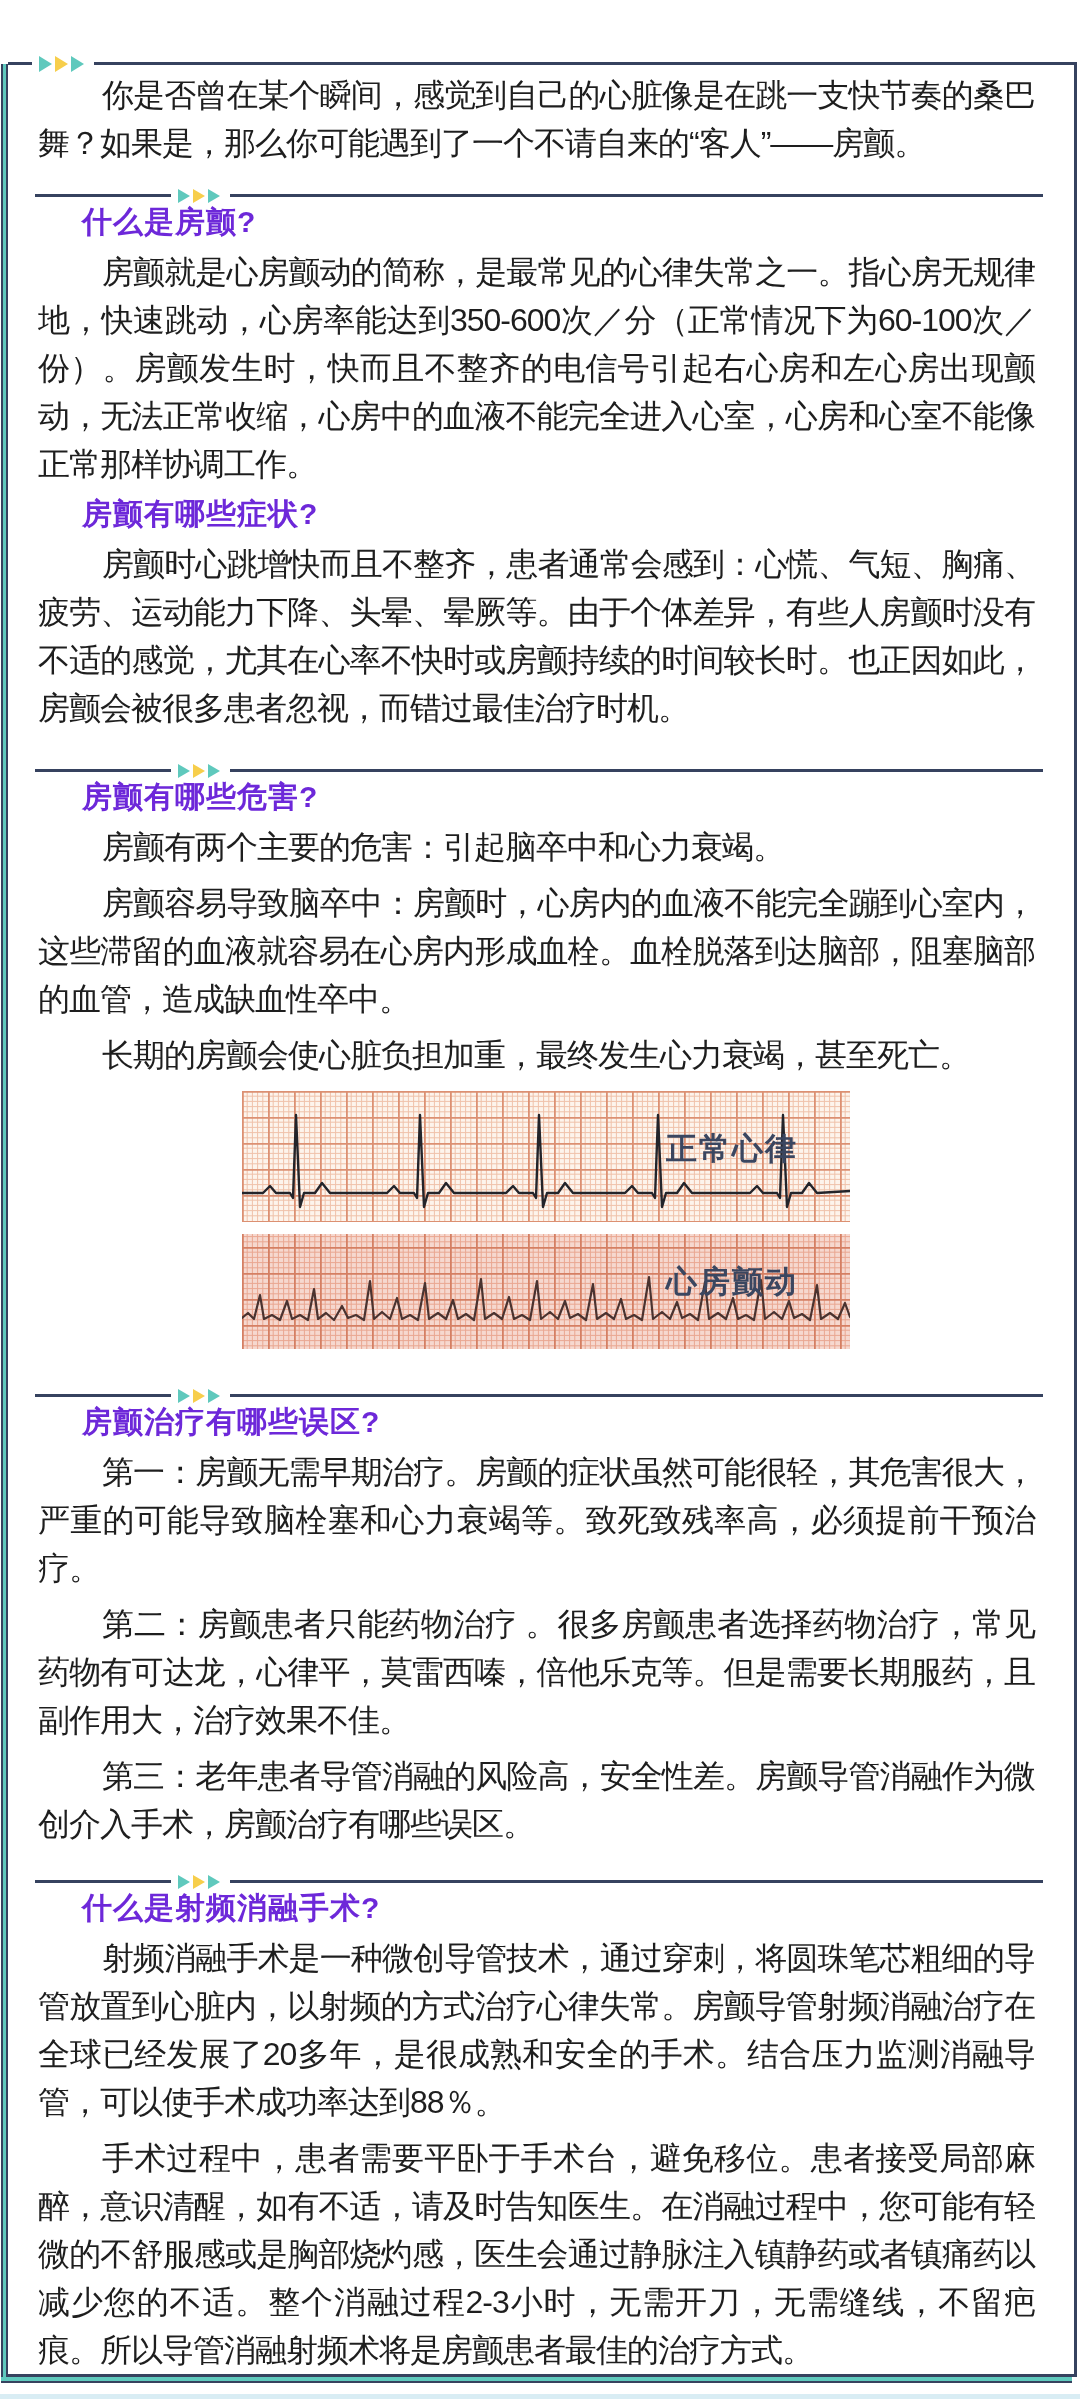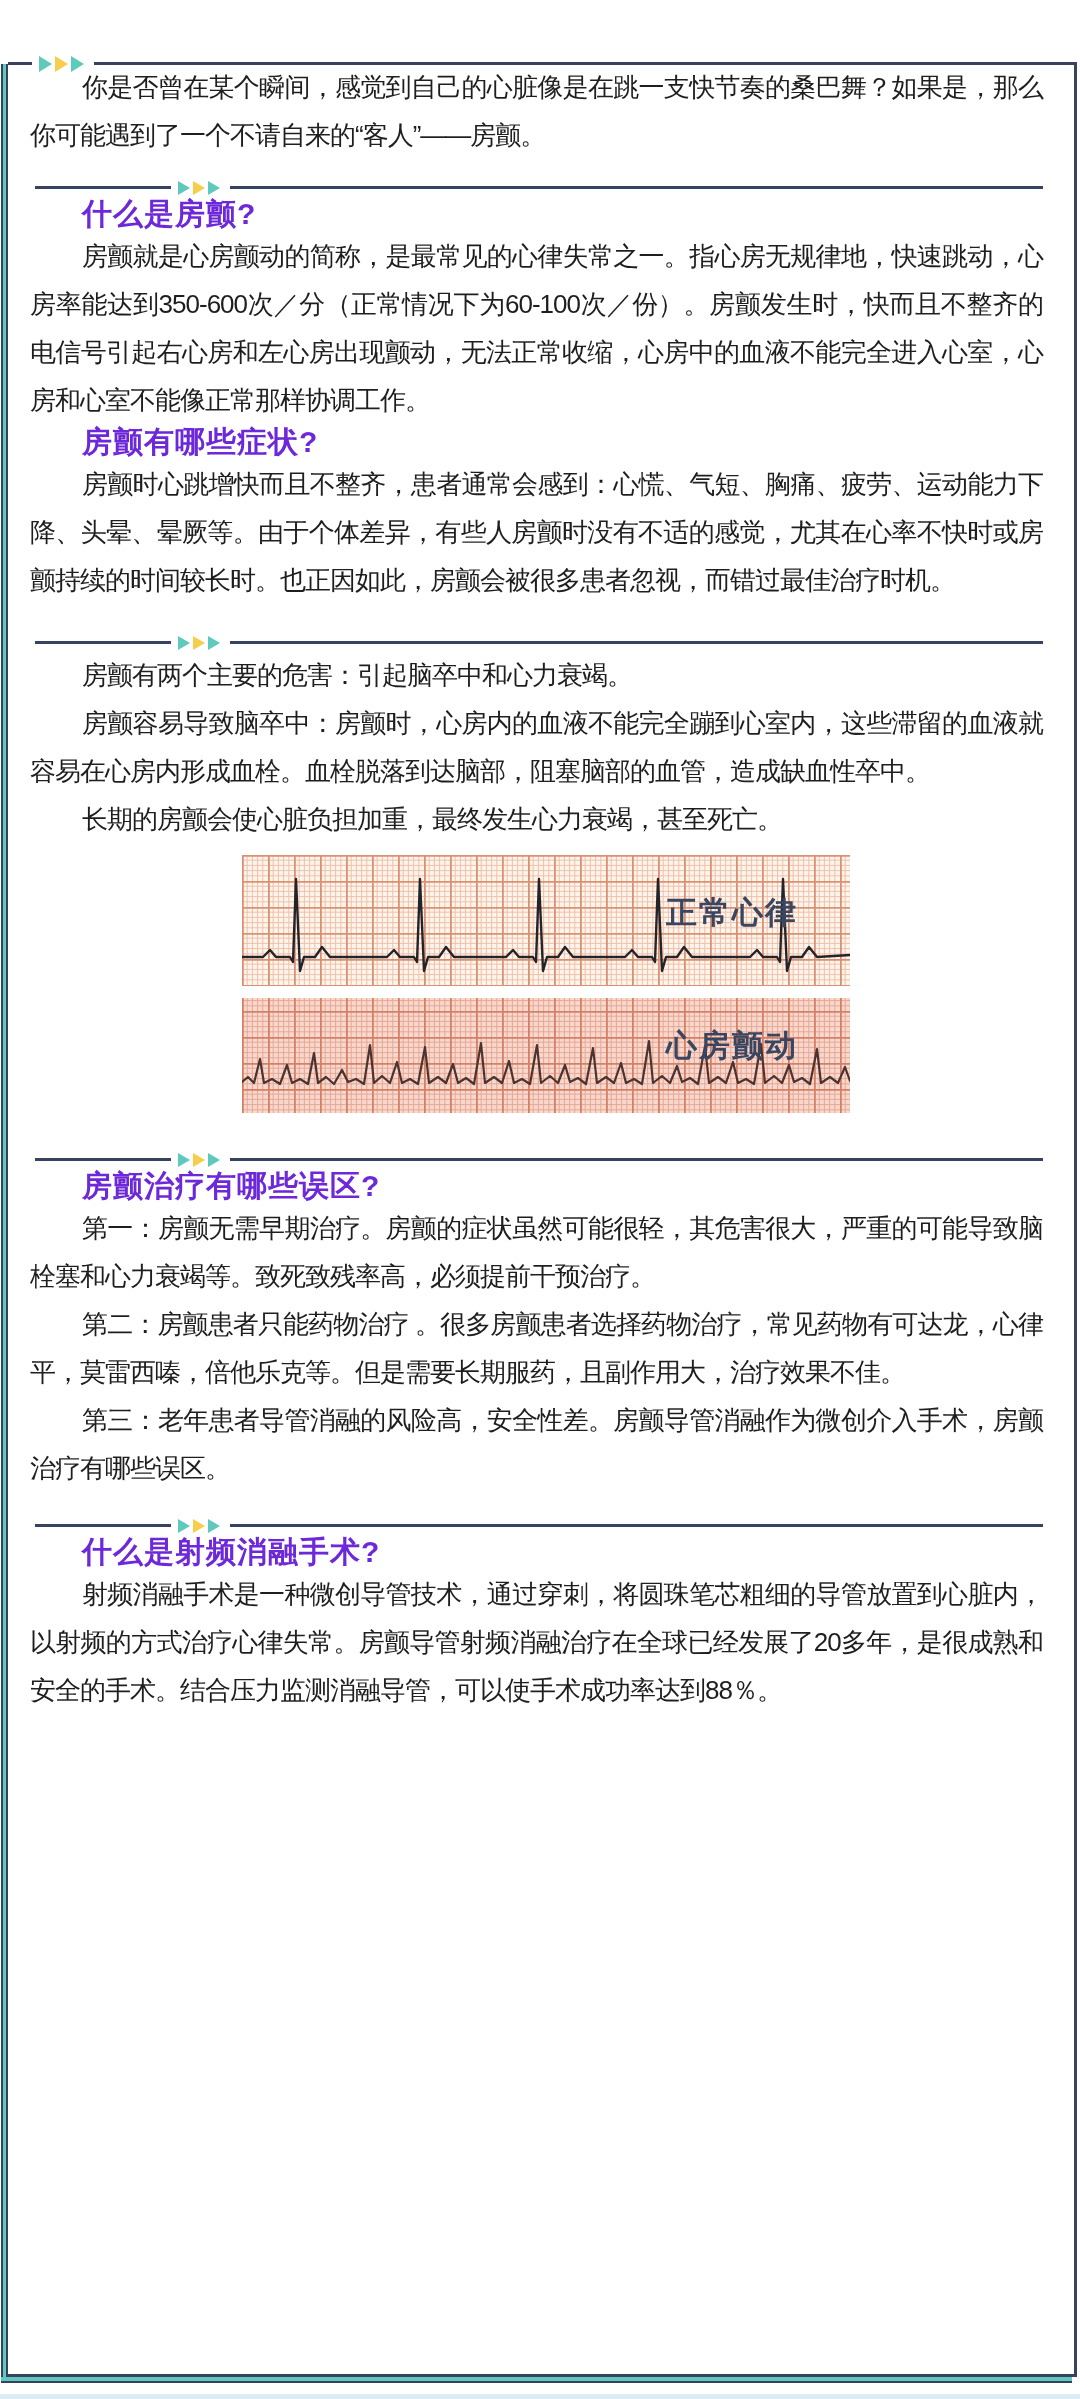--- a/index.html
+++ b/index.html
@@ -33,21 +33,21 @@
   .tb-seg1{width:24px;height:3px;background:#36425f;}
   .tb-seg2{flex:1;height:3px;background:#36425f;}
   
   .arrows{display:flex;align-items:center;margin:0 7px;}
   .arr{width:0;height:0;border-top:8px solid transparent;border-bottom:8px solid transparent;
        border-left:13px solid #5fc9bd;margin-right:3px;}
   .arr.y{border-left-color:#f7ce4b;}
   
   .content{position:absolute;left:30px;top:63px;width:1013px;}
   p.body{
-    margin:0;font-size:26px;line-height:48px;letter-spacing:-1px;
+    margin:8px;font-size:32px;line-height:48px;letter-spacing:-1px;
     text-indent:2em;color:#1e1e1e;text-align:justify;
   }
   h2.sec{
     margin:0;padding-left:52px;font-size:30px;line-height:36px;font-weight:700;
     color:#6d28d9;letter-spacing:1px;
   }
   .divider{display:flex;align-items:center;margin-left:5px;height:17px;}
   .dv-seg1{width:136px;height:3px;background:#36425f;}
   .dv-seg2{flex:1;height:3px;background:#36425f;}
   .divider .arr{border-left-width:12px;border-top-width:7px;border-bottom-width:7px;}
@@ -113,20 +113,21 @@
     <div class="divider mt-div2">
       <div class="dv-seg1"></div>
       <div class="arrows">
         <span class="arr"></span>
         <span class="arr y"></span>
         <span class="arr"></span>
       </div>
       <div class="dv-seg2"></div>
     </div>
 
+    <h2 class="sec mt-h3">房颤有哪些危害?</h2>
     <p class="body mt-b3">房颤有两个主要的危害：引起脑卒中和心力衰竭。</p>
     <p class="body">房颤容易导致脑卒中：房颤时，心房内的血液不能完全蹦到心室内，这些滞留的血液就容易在心房内形成血栓。血栓脱落到达脑部，阻塞脑部的血管，造成缺血性卒中。</p>
     <p class="body">长期的房颤会使心脏负担加重，最终发生心力衰竭，甚至死亡。</p>
 
     <div class="ecg-wrap">
       <svg width="608" height="258" viewBox="0 0 608 258" xmlns="http://www.w3.org/2000/svg">
         <defs>
           <pattern id="gridTop" width="26" height="26" patternUnits="userSpaceOnUse">
             <rect width="26" height="26" fill="#fdf4ec"></rect>
             <path d="M5.2 0V26M10.4 0V26M15.6 0V26M20.8 0V26M0 5.2H26M0 10.4H26M0 15.6H26M0 20.8H26" stroke="#f0c2aa" stroke-width="1"></path>
@@ -185,15 +186,16 @@
       <div class="arrows">
         <span class="arr"></span>
         <span class="arr y"></span>
         <span class="arr"></span>
       </div>
       <div class="dv-seg2"></div>
     </div>
 
     <h2 class="sec mt-h5">什么是射频消融手术?</h2>
     <p class="body mt-b5">射频消融手术是一种微创导管技术，通过穿刺，将圆珠笔芯粗细的导管放置到心脏内，以射频的方式治疗心律失常。房颤导管射频消融治疗在全球已经发展了20多年，是很成熟和安全的手术。结合压力监测消融导管，可以使手术成功率达到88％。</p>
+    <p class="body">手术过程中，患者需要平卧于手术台，避免移位。患者接受局部麻醉，意识清醒，如有不适，请及时告知医生。在消融过程中，您可能有轻微的不舒服感或是胸部烧灼感，医生会通过静脉注入镇静药或者镇痛药以减少您的不适。整个消融过程2-3小时，无需开刀，无需缝线，不留疤痕。所以导管消融射频术将是房颤患者最佳的治疗方式。</p>
 
   </div>
 </div>
 
 </body></html>

